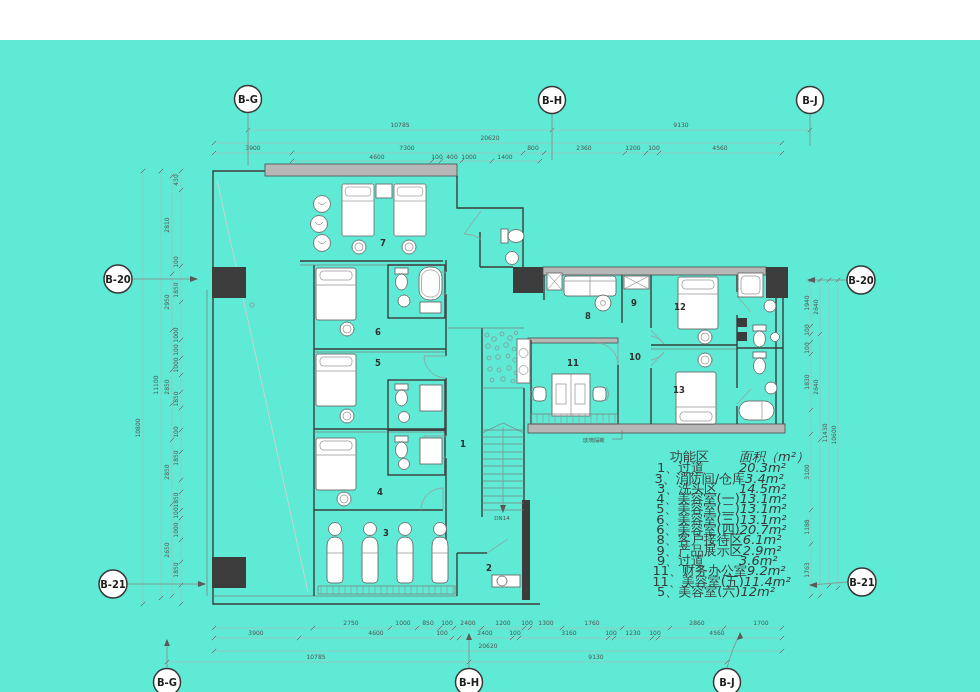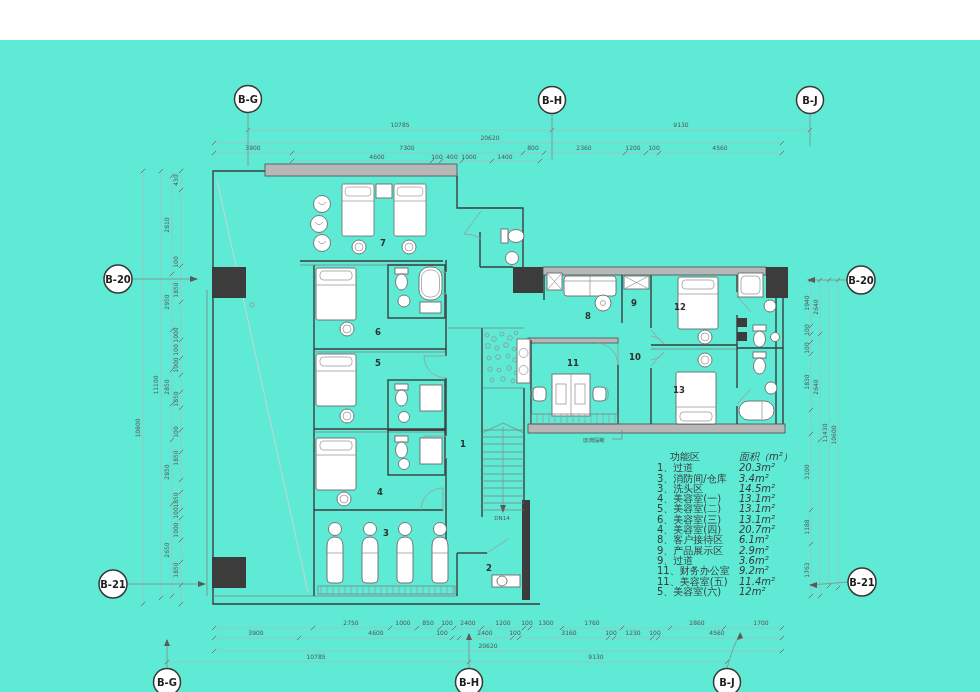--- a/index.html
+++ b/index.html
@@ -19,21 +19,21 @@
   .tick{stroke:#6f6f6f;stroke-width:0.9;}
   .stem{stroke:#8a8a8a;stroke-width:0.8;fill:none;}
   .arrow{fill:#5a5a5a;stroke:none;}
   text{font-family:"DejaVu Sans",sans-serif;}
   text.dim{font-size:6px;fill:#555;text-anchor:middle;}
   text.room{font-size:8.5px;fill:#2f2f2f;text-anchor:middle;font-weight:bold;}
   text.note{font-size:5.5px;fill:#555;text-anchor:middle;}
   .bubble circle{fill:#fff;stroke:#383838;stroke-width:1.5;}
   .bubble text{font-size:10px;font-weight:bold;fill:#1e1e1e;text-anchor:middle;}
   
-  .legend{position:absolute;left:657px;top:412px;width:124px;font-size:10px;
+  .legend{position:absolute;left:657px;top:412px;width:124px;font-size:13px;
           color:#3a3a3a;line-height:10.3px;}
   .lg-head{display:flex;justify-content:space-between;margin-bottom:1px;}
   .lg-head .z{padding-left:13px;}
   .lg-row{display:flex;justify-content:center;}
   .lg-label{flex:1;white-space:nowrap;}
   .lg-area{width:42px;text-align:left;white-space:nowrap;font-style:italic;}
 </style>
 </head>
 <body>
 
@@ -632,21 +632,21 @@
       </div>
   <div class="lg-row">
         <span class="lg-label">5、美容室(二)</span>
         <span class="lg-area">13.1m²</span>
       </div>
   <div class="lg-row">
         <span class="lg-label">6、美容室(三)</span>
         <span class="lg-area">13.1m²</span>
       </div>
   <div class="lg-row">
-        <span class="lg-label">4、美容室(四)</span>
+        <span class="lg-label">6、美容室(四)</span>
         <span class="lg-area">20.7m²</span>
       </div>
   <div class="lg-row">
         <span class="lg-label">8、客户接待区</span>
         <span class="lg-area">6.1m²</span>
       </div>
   <div class="lg-row">
         <span class="lg-label">9、产品展示区</span>
         <span class="lg-area">2.9m²</span>
       </div>

